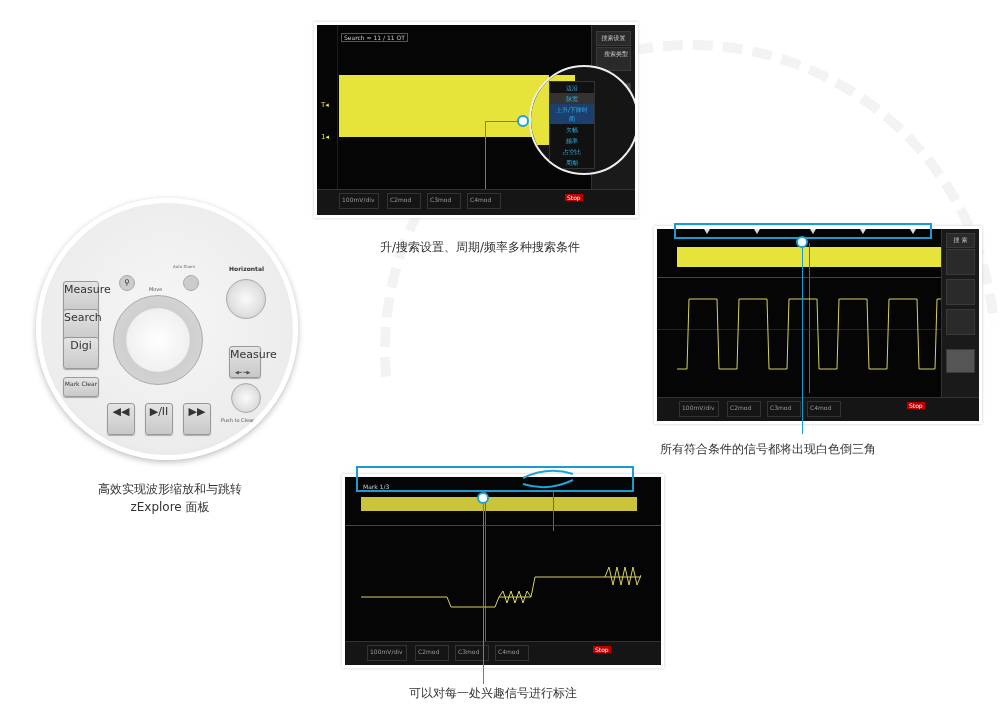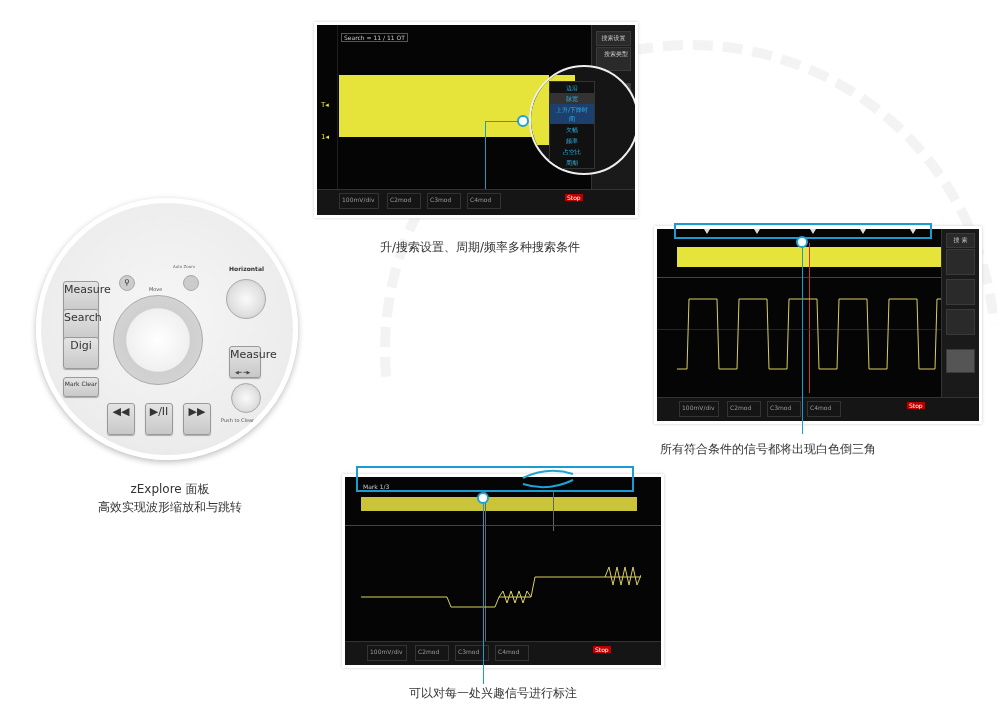--- a/index.html
+++ b/index.html
@@ -47,22 +47,22 @@
   <div class="knob" style="left:185px;top:76px;width:40px;height:40px"></div>
   <div class="kbtn" style="left:188px;top:143px;width:32px">Measure</div>
   <div class="abs" style="left:194px;top:166px;font-size:5px;color:#444">◀━ ━▶</div>
   <div class="knob" style="left:190px;top:180px;width:30px;height:30px"></div>
   <div class="abs" style="left:180px;top:214px;font-size:5px;color:#555">Push to Clear</div>
   <div class="kbtn" style="left:66px;top:200px;width:28px">◀◀</div>
   <div class="kbtn" style="left:104px;top:200px;width:28px">▶/II</div>
   <div class="kbtn" style="left:142px;top:200px;width:28px">▶▶</div>
 </div>
 <div class="caption" style="left:60px;top:480px;width:220px">
+  <div>高效实现波形缩放和与跳转</div>
   <div>zExplore 面板</div>
-  <div>高效实现波形缩放和与跳转</div>
 </div>
 
 <div class="shot" style="left:314px;top:22px;width:324px;height:196px">
   <div class="scope">
     <div class="gridv" style="left:20px"></div>
     <div class="tag" style="left:24px;top:8px;border:1px solid #555;padding:0 2px">Search ≈ 11 / 11 OT</div>
     <div class="abs yellow" style="left:22px;top:50px;width:210px;height:62px"></div>
     <div class="chlbl" style="left:4px;top:76px">T◂</div>
     <div class="chlbl" style="left:4px;top:108px">1◂</div>
     <div class="panel-r" style="width:44px">

